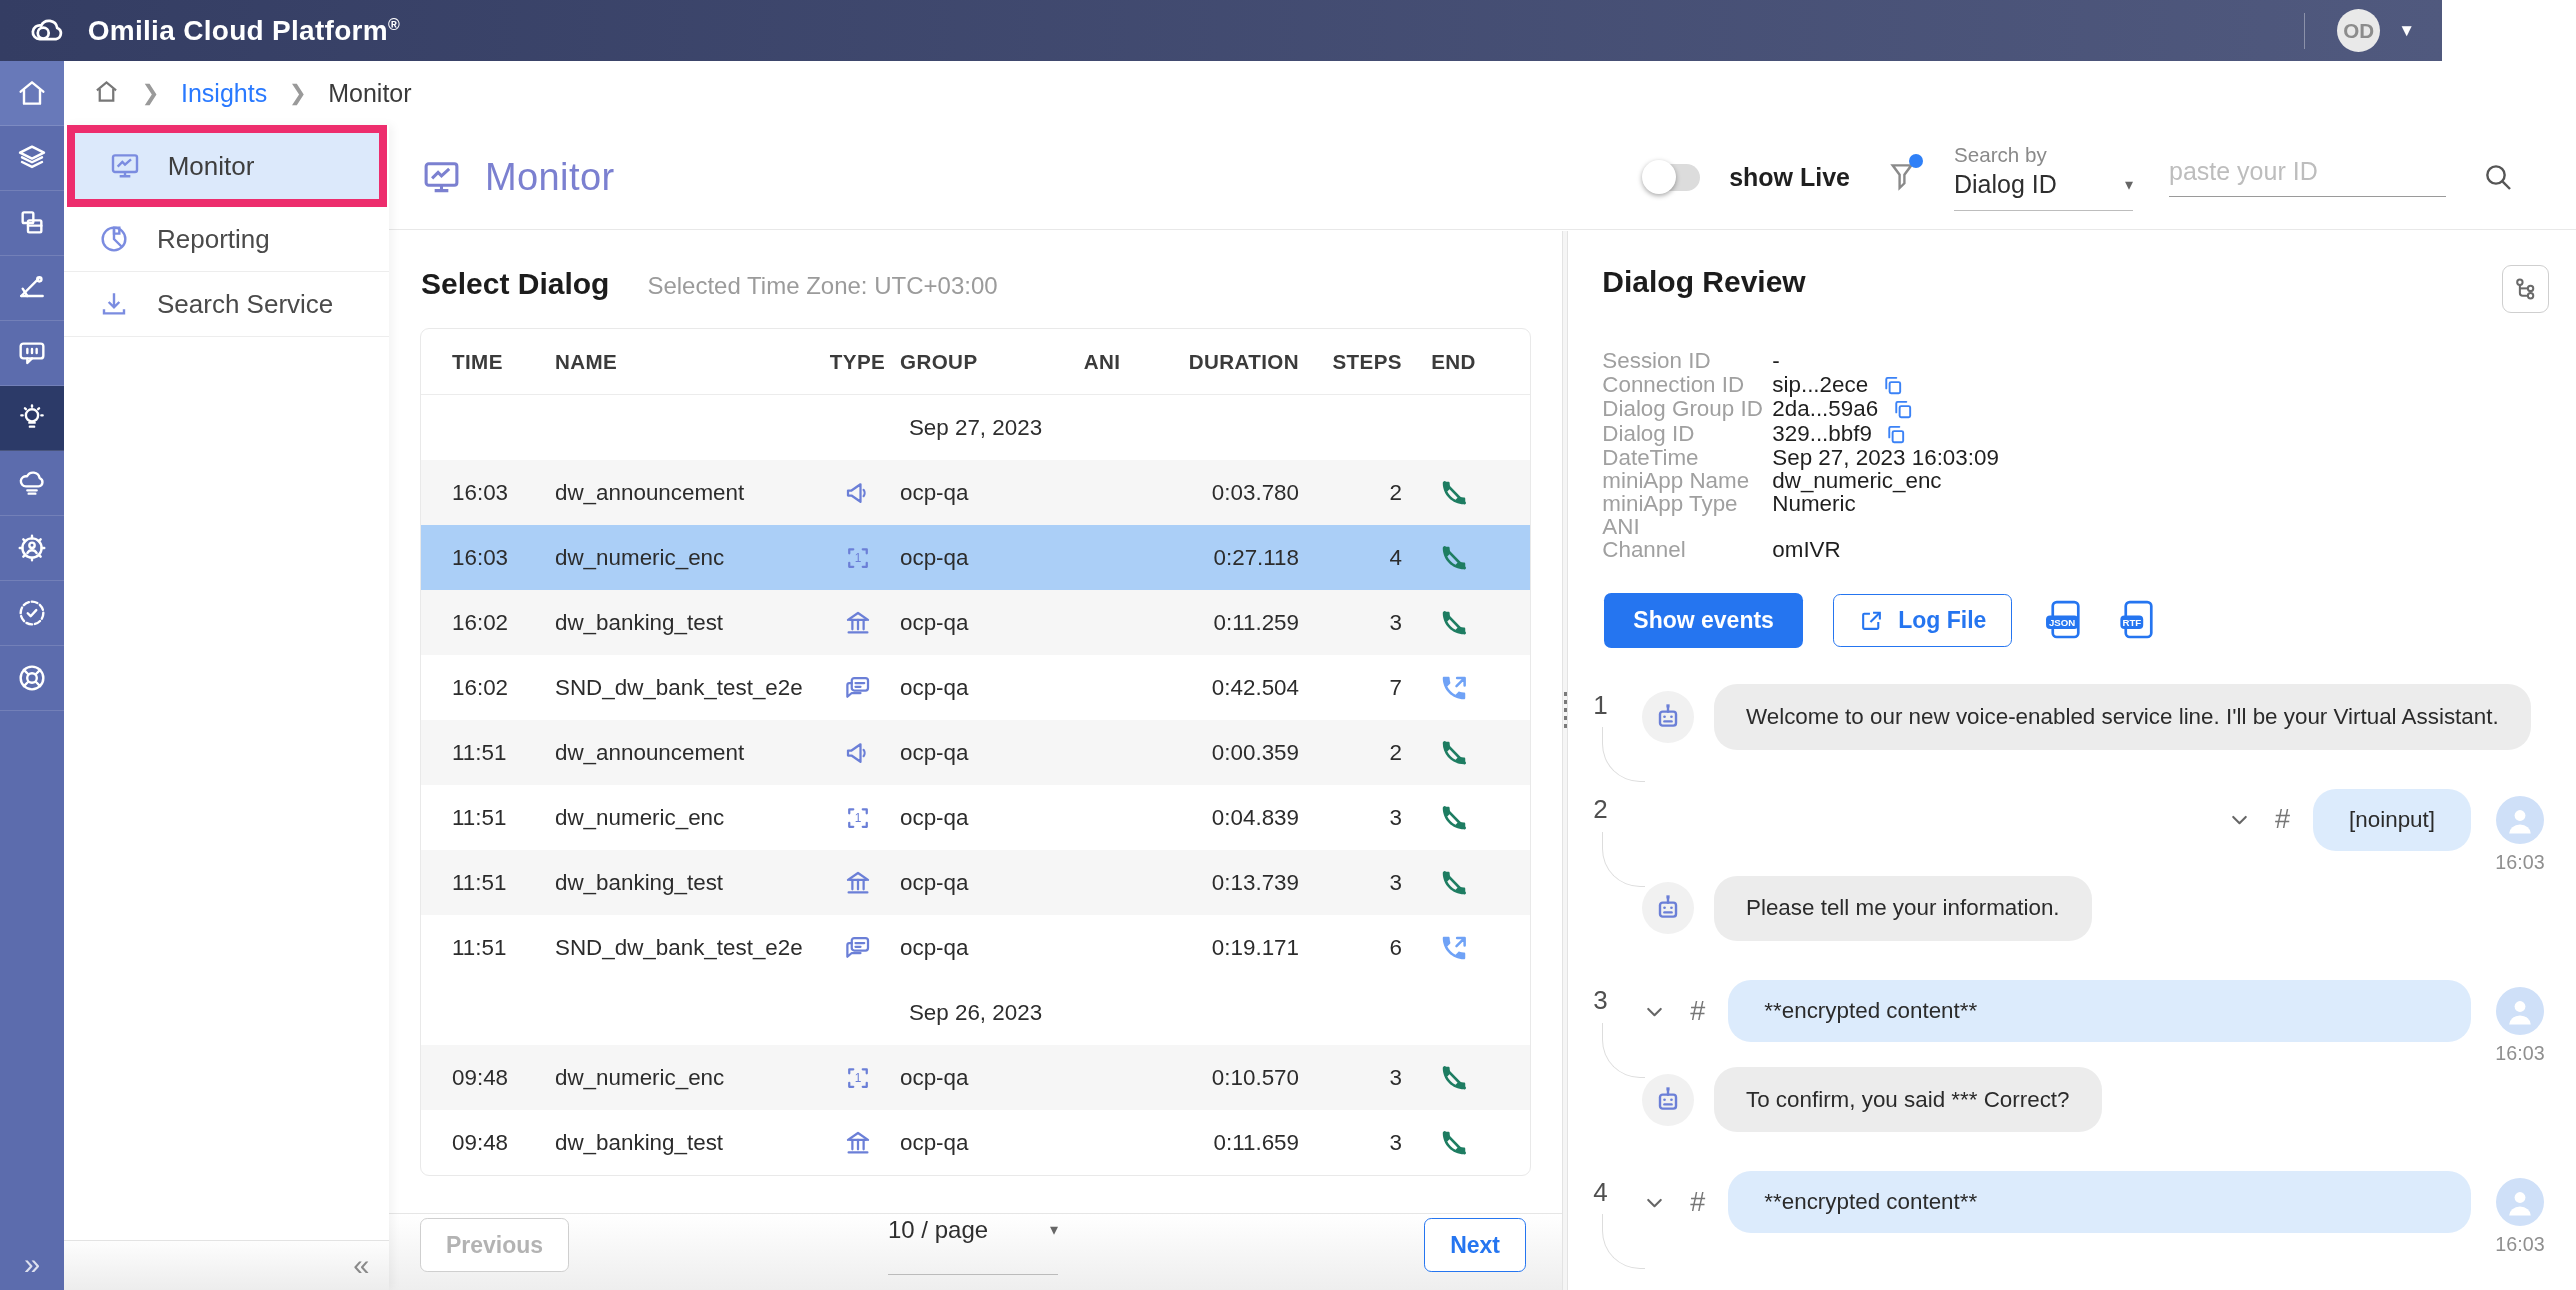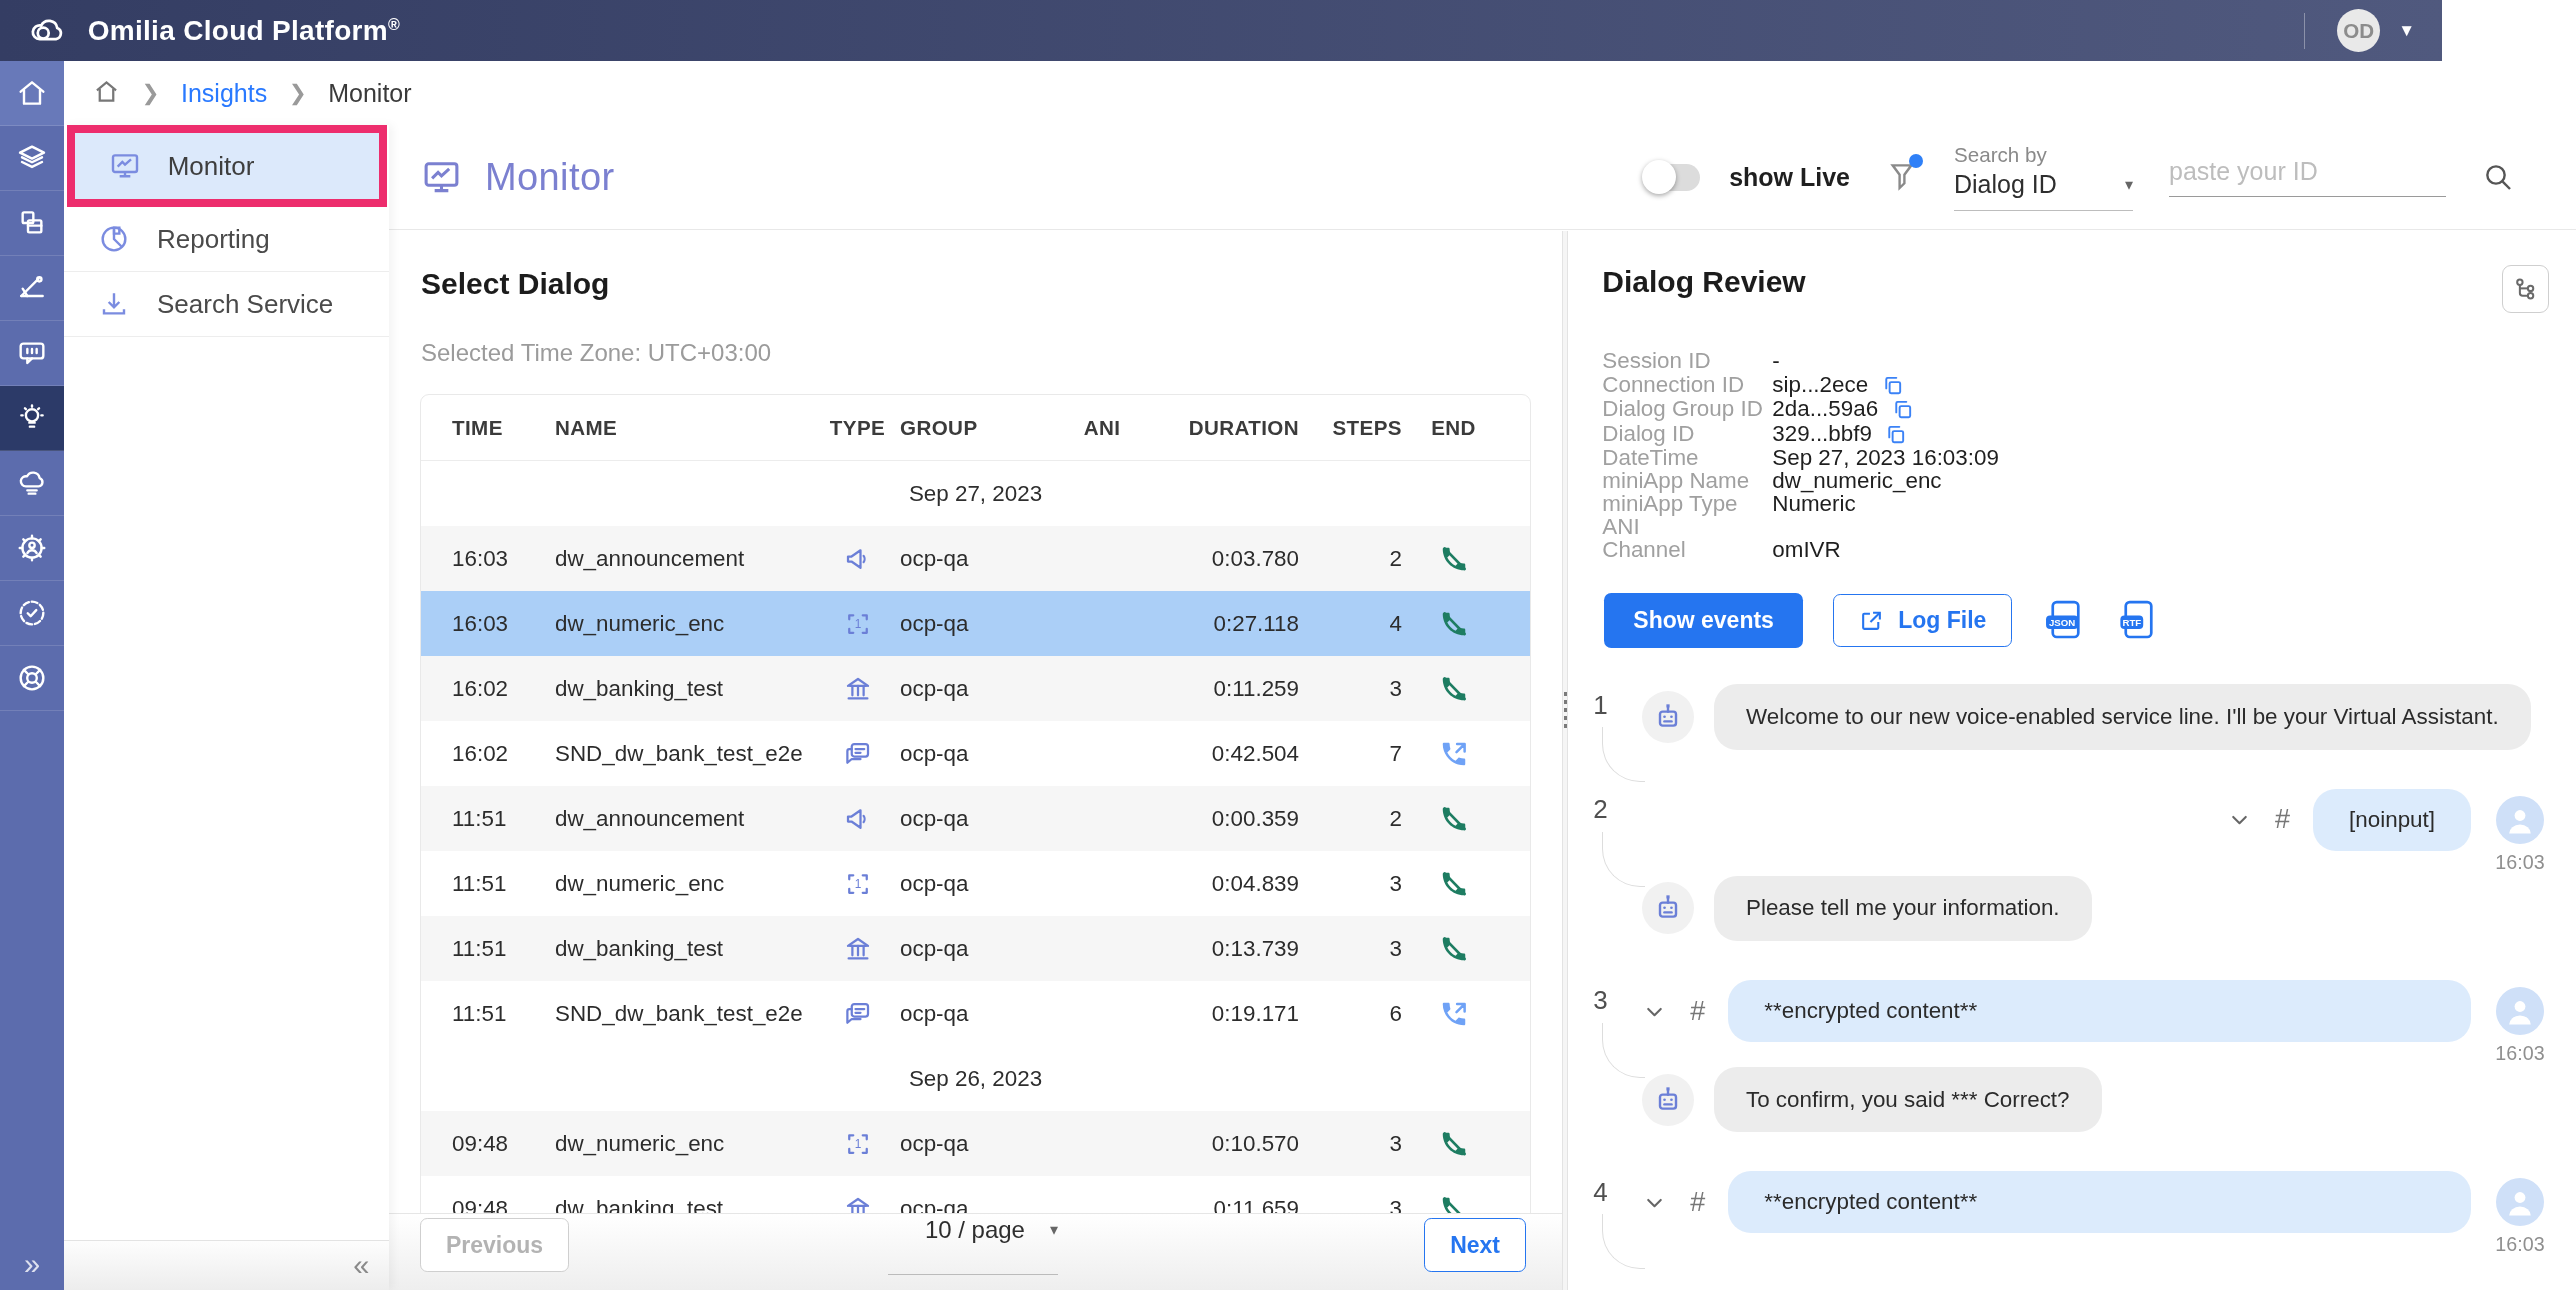--- a/index.html
+++ b/index.html
@@ -73,21 +73,21 @@
   .select-caret { font-size:16px; color:#666; }
   .id-input { width:277px; border:none; outline:none; border-bottom:0.9px solid #9a9a9a;
     font-size:25px; color:#444; padding-bottom:10.7px; font-family:inherit; background:transparent; }
   .id-input::placeholder { color:#bdbdbd; }
   .search-btn svg { width:32px; height:32px; color:#555; cursor:pointer; }
 
   .content { position:absolute; top:106px; left:0; right:0; bottom:0; display:flex; }
 
   
   .left-panel { width:1173px; position:relative; background:#fff; }
-  .sd-head { display:flex; align-items:baseline; gap:38px; margin:36px 0 0 32px;flex-direction:column; }
+  .sd-head { display:flex; align-items:baseline; gap:38px; margin:36px 0 0 32px; }
   .sd-title { font-size:30px; font-weight:bold; color:#1c1c1c; }
   .sd-tz { font-size:24px; color:#9b9b9b; }
   .table-card { margin:27px 31px 0 31px; border:0.9px solid #e9e9e9; border-radius:9px; overflow:hidden; background:#fff; }
   .t-row { display:grid; grid-template-columns:103px 260px 85px 175px 54px 170px 103px 103px;
     align-items:center; height:65px; padding:0 22.4px 0 31px; font-size:22.4px; color:#2c2c2c; }
   .t-head { height:66px; border-bottom:0.9px solid #ececec; font-weight:bold; font-size:20.6px; color:#3b3b3b; letter-spacing:0.4px; }
   .c-type,.c-ani,.c-end { text-align:center; }
   .c-dur,.c-steps { text-align:right; }
   .group-row { height:65px; display:flex; align-items:center; justify-content:center; font-size:22.4px; color:#2e2e2e; background:#fff; }
   .data-row { cursor:pointer; }
@@ -99,21 +99,21 @@
   .end-ico.blue { color:#6fa2f6; }
 
   .bottom-band { position:absolute; left:0; right:0; bottom:0; height:77px;
     background:linear-gradient(#ffffff,#eeeeee); border-top:0.9px solid #e6e6e6; }
   .pagination { position:absolute; left:31px; right:36px; bottom:18px; display:flex; align-items:center; }
   .btn { border-radius:7.2px; font-size:23px; font-weight:bold; padding:12.5px 25px; background:#fff; cursor:pointer; }
   .btn-prev { border:1.8px solid #cfcfcf; color:#b3b3b3; }
   .btn-next { border:1.8px solid #2575f0; color:#2575f0; margin-left:auto; }
   .page-size { position:absolute; left:50%; transform:translateX(-50%); width:170px;
     border-bottom:0.9px solid #bbb; padding-bottom:30px; display:flex; align-items:center;
-    justify-content:flex-end; gap:25px; cursor:pointer; }
+    justify-content:space-between; gap:25px; cursor:pointer; }
   .page-size-value { font-size:24px; color:#2e2e2e; }
 
   
   .v-divider { width:6.3px; background:#f5f5f5; border-left:0.9px solid #e3e3e3; border-right:0.9px solid #e3e3e3; position:relative; }
   .divider-dots { position:absolute; top:461px; left:0.9px; width:3.6px; height:39px;
     background:repeating-linear-gradient(#7a7a7a 0 3.6px, transparent 3.6px 8px); cursor:col-resize; }
 
   
   .right-panel { flex:1; position:relative; background:#fff; overflow:hidden; }
   .dr-head { display:flex; align-items:flex-start; margin:34px 27px 0 34px; }

